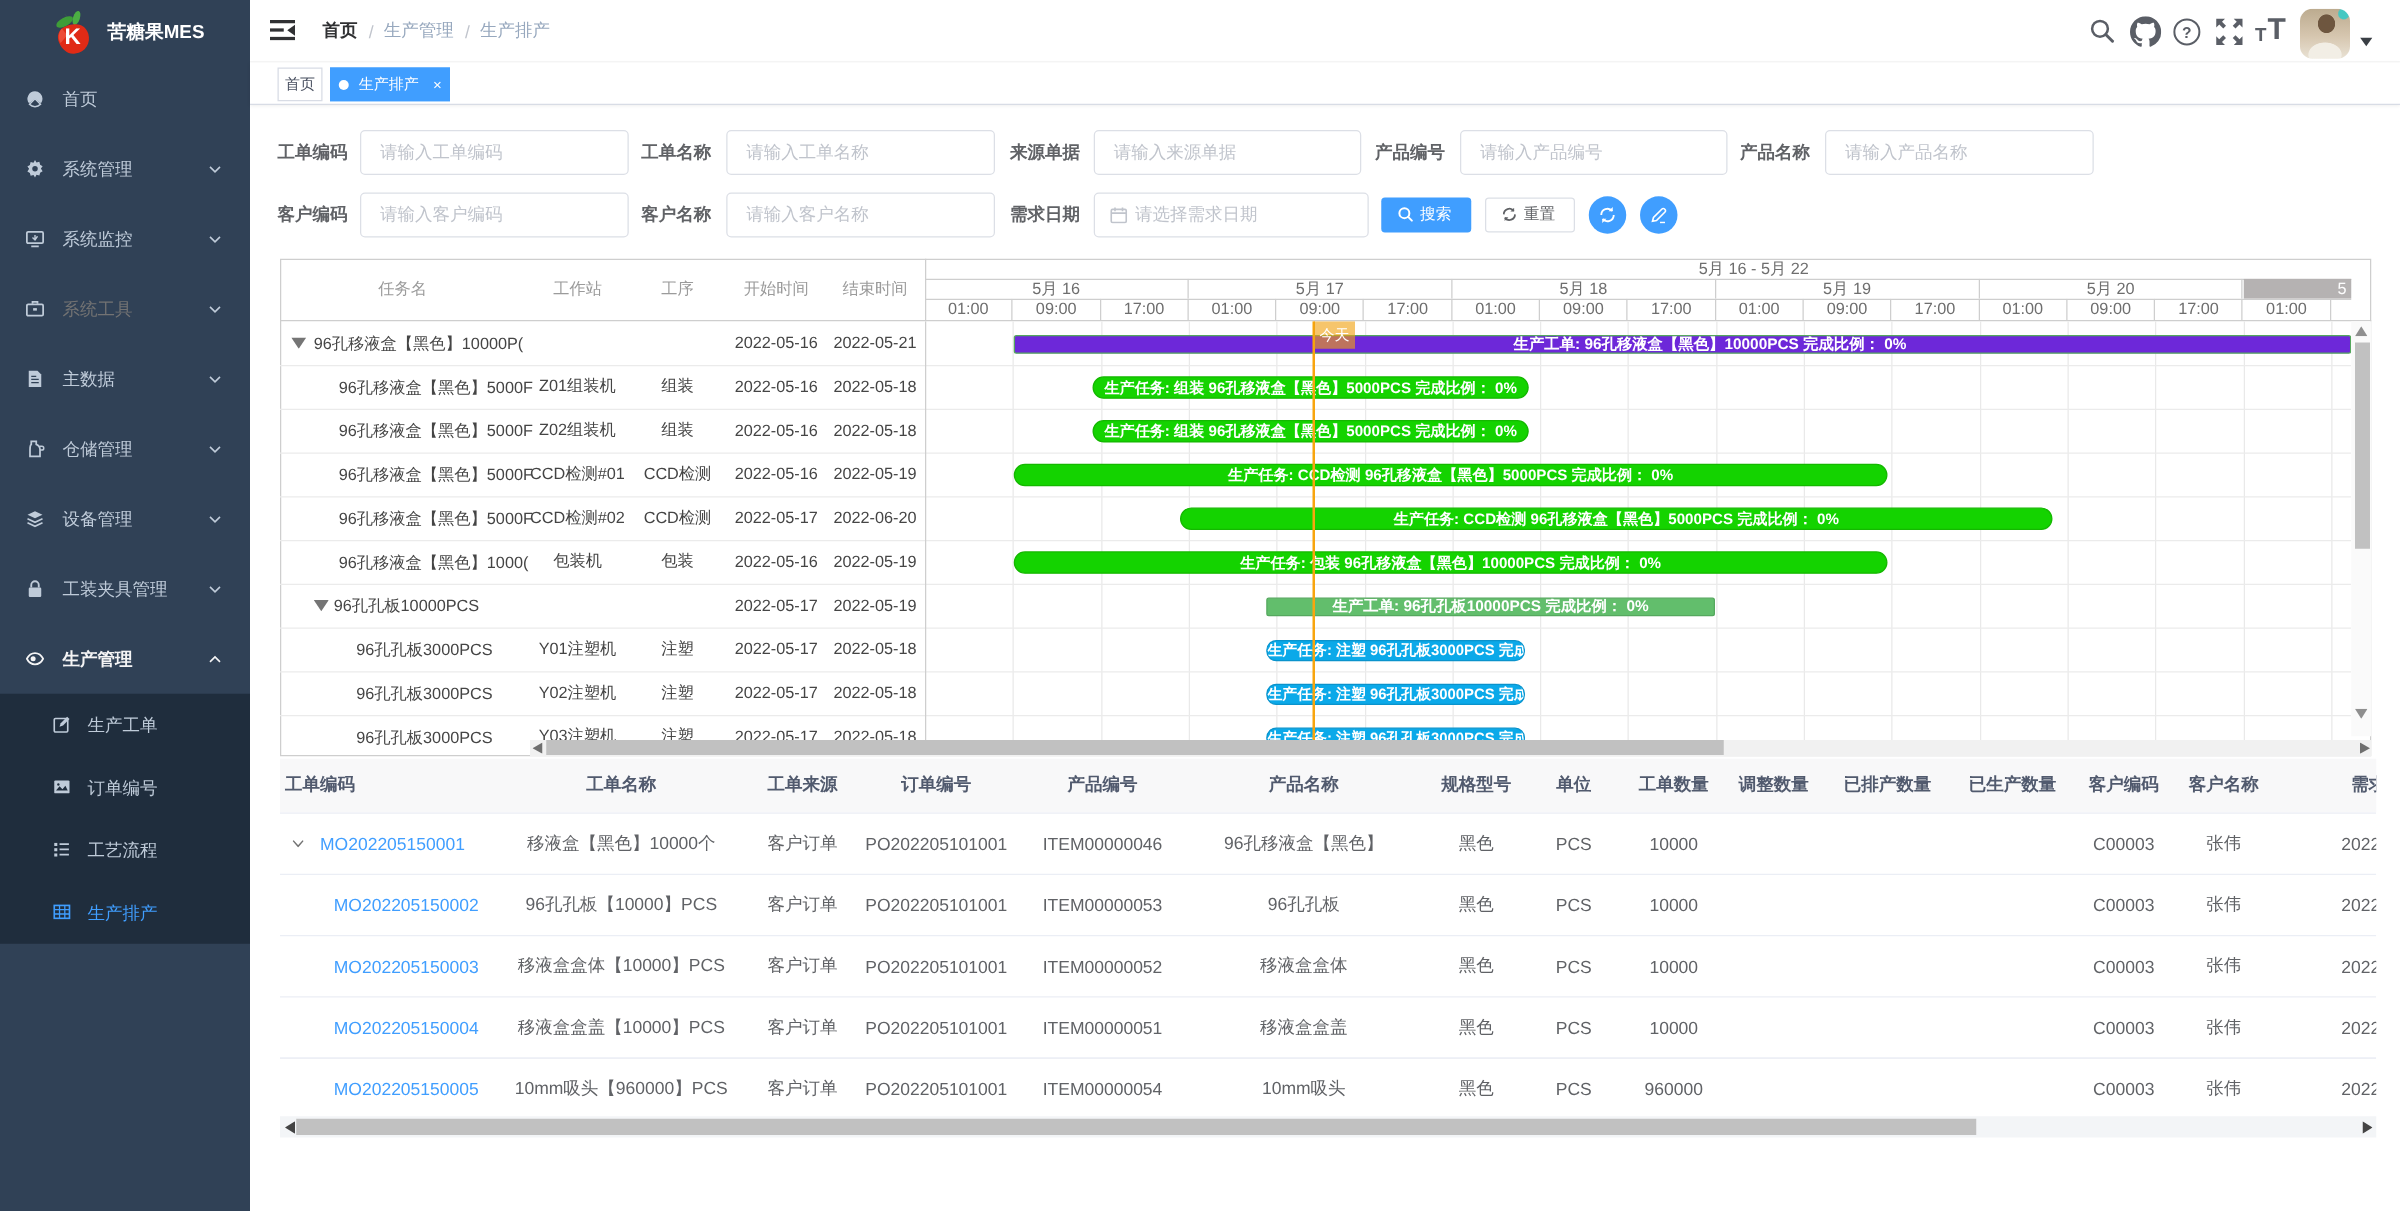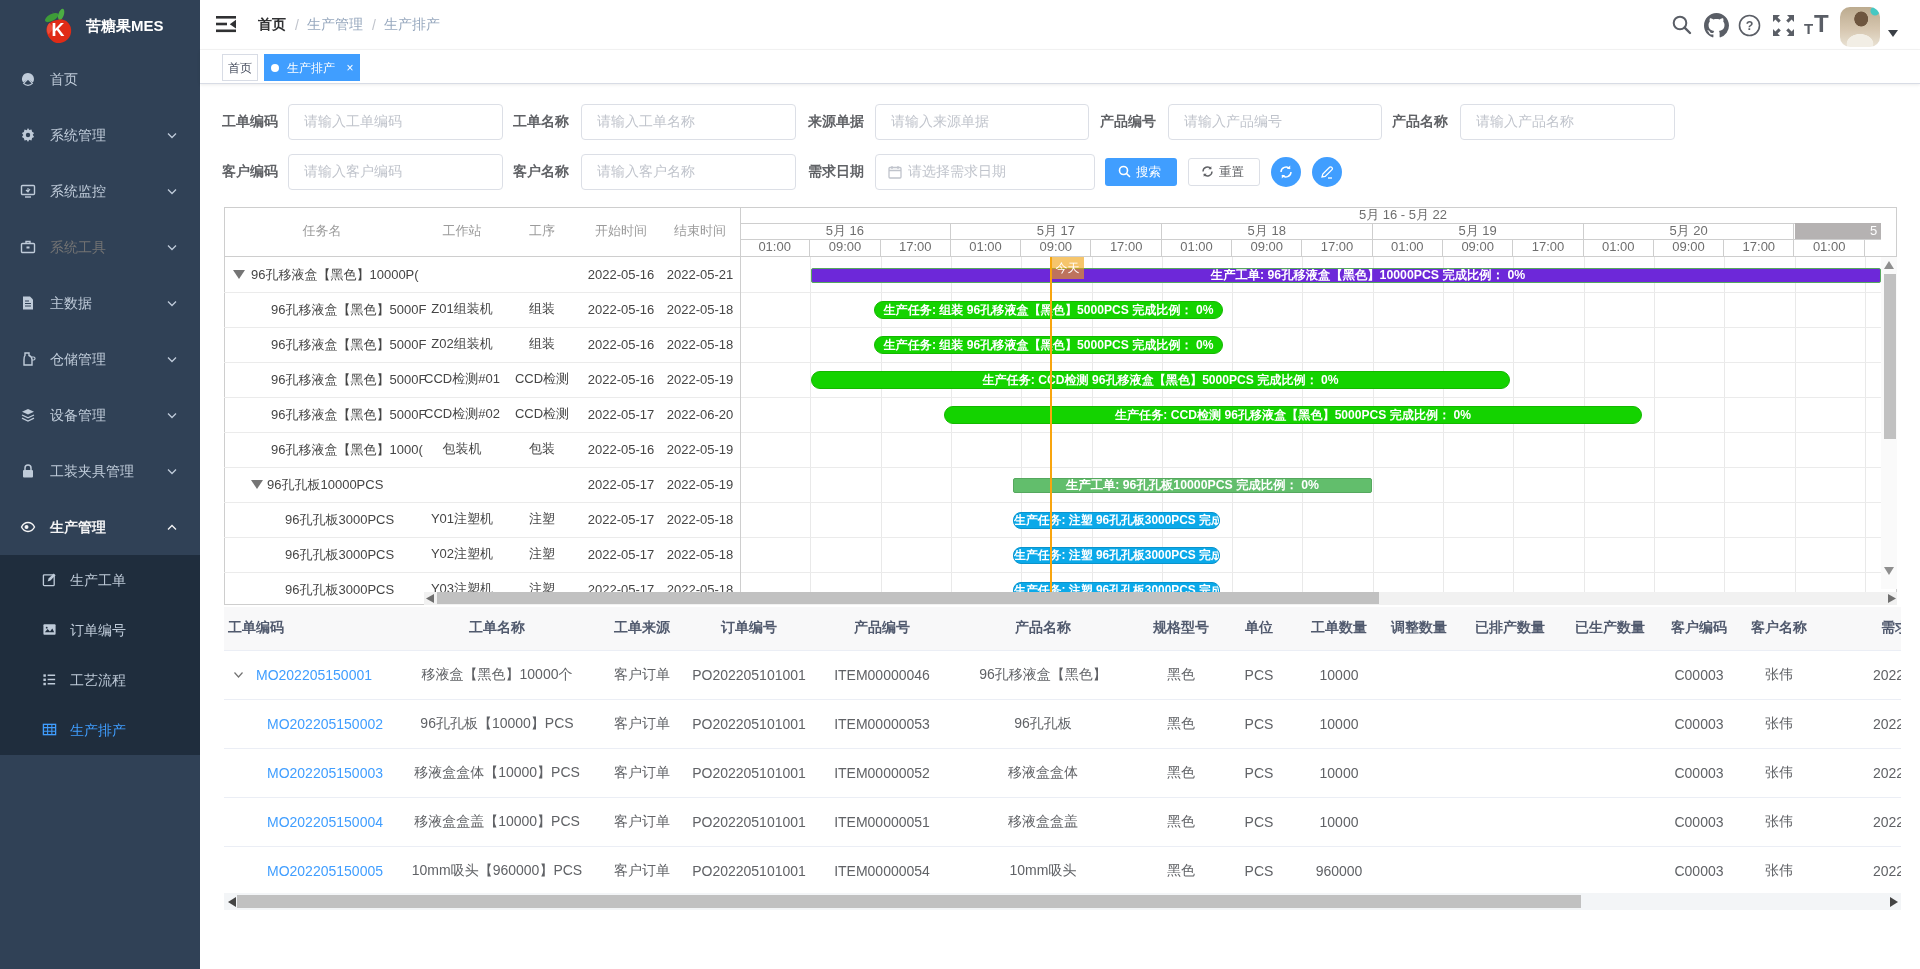--- a/index.html
+++ b/index.html
@@ -333,20 +333,21 @@
 <div class="abs gcell" style="left:61px;top:324.5px;width:155px;height:17px;overflow:hidden;white-space:nowrap">96孔孔板3000PCS</div>
 <div class="ctr gcell" style="left:238px;top:332.5px">Y03注塑机</div>
 <div class="ctr gcell" style="left:318px;top:332.5px">注塑</div>
 <div class="ctr gcell" style="left:397px;top:332.5px">2022-05-17</div>
 <div class="ctr gcell" style="left:476px;top:332.5px">2022-05-18</div>
 <div class="bar" style="left:587px;top:11px;width:1070px;height:15px;background:#6d28d9;border:1px solid #55a85e;border-radius:2px;line-height:13px;font-size:12.3px;text-indent:44px;">生产工单: 96孔移液盒【黑色】10000PCS 完成比例： 0%</div>
 <div class="bar" style="left:650px;top:44.5px;width:349px;height:18px;background:#14d300;border:1px solid #14b800;border-radius:9px;line-height:16px;font-size:12.1px;">生产任务: 组装 96孔移液盒【黑色】5000PCS 完成比例： 0%</div>
 <div class="bar" style="left:650px;top:79.5px;width:349px;height:18px;background:#14d300;border:1px solid #14b800;border-radius:9px;line-height:16px;font-size:12.1px;">生产任务: 组装 96孔移液盒【黑色】5000PCS 完成比例： 0%</div>
 <div class="bar" style="left:587px;top:114.5px;width:699px;height:18px;background:#14d300;border:1px solid #14b800;border-radius:9px;line-height:16px;font-size:12.1px;">生产任务: CCD检测 96孔移液盒【黑色】5000PCS 完成比例： 0%</div>
 <div class="bar" style="left:720px;top:149.5px;width:698px;height:18px;background:#14d300;border:1px solid #14b800;border-radius:9px;line-height:16px;font-size:12.1px;">生产任务: CCD检测 96孔移液盒【黑色】5000PCS 完成比例： 0%</div>
+<div class="bar" style="left:587px;top:184.5px;width:699px;height:18px;background:#14d300;border:1px solid #14b800;border-radius:9px;line-height:16px;font-size:12.1px;">生产任务: 包装 96孔移液盒【黑色】10000PCS 完成比例： 0%</div>
 <div class="bar" style="left:789px;top:221px;width:359px;height:15px;background:#62be6c;border:1px solid #55a85e;border-radius:2px;line-height:13px;font-size:12.3px;">生产工单: 96孔孔板10000PCS 完成比例： 0%</div>
 <div class="bar" style="left:789px;top:255px;width:207px;height:17px;background:#0ba9e9;border:1px solid #0a93cc;border-radius:8px;line-height:15px;font-size:11.9px;">生产任务: 注塑 96孔孔板3000PCS 完成比例： 0%</div>
 <div class="bar" style="left:789px;top:290px;width:207px;height:17px;background:#0ba9e9;border:1px solid #0a93cc;border-radius:8px;line-height:15px;font-size:11.9px;">生产任务: 注塑 96孔孔板3000PCS 完成比例： 0%</div>
 <div class="bar" style="left:789px;top:325px;width:207px;height:17px;background:#0ba9e9;border:1px solid #0a93cc;border-radius:8px;line-height:15px;font-size:11.9px;">生产任务: 注塑 96孔孔板3000PCS 完成比例： 0%</div>
 <div class="abs" style="left:826px;top:0;width:2px;height:346px;background:#f8a50e"></div>
 <div class="abs" style="left:827px;top:0;width:33px;height:22px;background:rgba(240,162,16,.62);color:#fff;font-size:12px;text-align:center;line-height:22px">今天</div>
 </div>
 <div class="abs " style="left:1881px;top:256.5px;width:16px;height:332.5px;background:#fafafa"></div>
 <svg class="abs" style="left:1884px;top:261px" width="10" height="8" viewBox="0 0 10 8">
       <path d="M5 0l5 8H0z" fill="#8f8f8f"></path>

